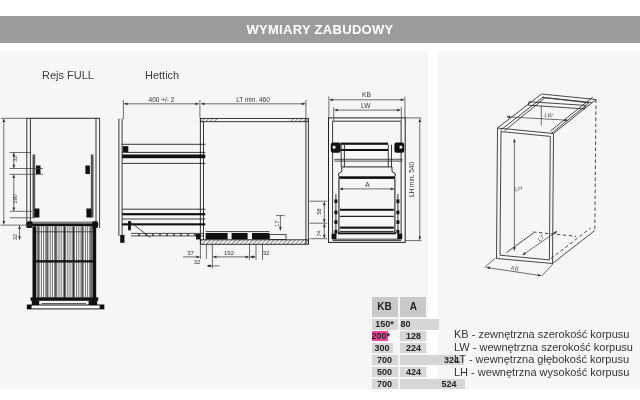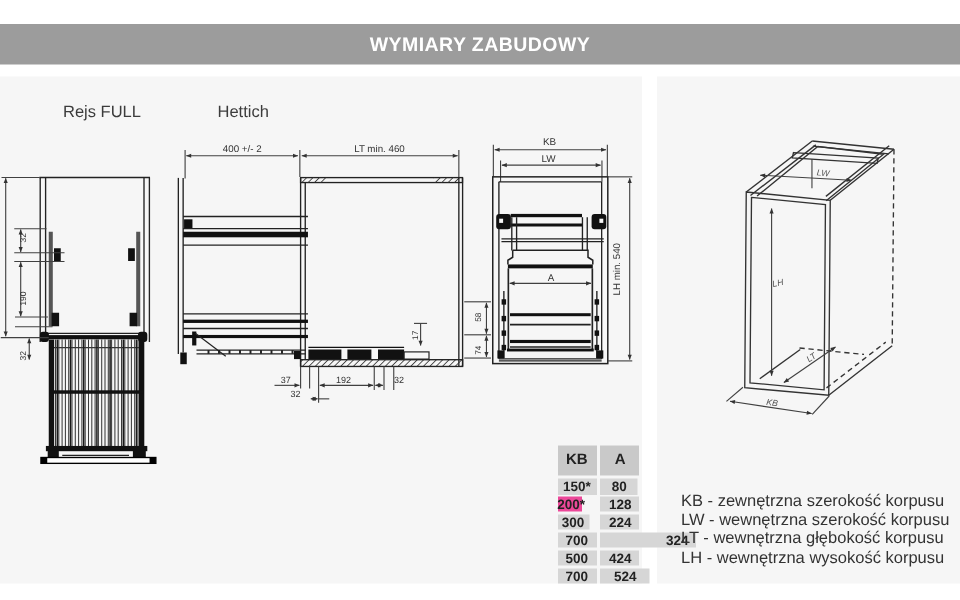--- a/index.html
+++ b/index.html
@@ -431,36 +431,36 @@
   </g>
 </svg>
 
 <div id="tablebox" class="abs" style="left:371.5px;top:296.5px;width:55px;">
 
   <div class="abs" style="left:0;top:0;width:26.1px;height:20px;background:#c9c9c9;text-align:center;line-height:20px;font-size:10px;font-weight:bold;color:#222;">KB</div>
 
   <div class="abs" style="left:28.9px;top:0;width:26.1px;height:20px;background:#c9c9c9;text-align:center;line-height:20px;font-size:10px;font-weight:bold;color:#222;">A</div>
 
   <div class="abs" style="left:0;top:22.5px;width:26.1px;height:10.5px;background:#d6d6d6;text-align:center;line-height:10.5px;font-size:9px;font-weight:bold;color:#222;">150*</div>
-  <div class="abs" style="left:28.9px;top:22.5px;width:25px;height:10.5px;background:#d6d6d6;text-align:center;line-height:10.5px;font-size:9px;font-weight:bold;color:#222;">80</div>
+  <div class="abs" style="left:28.9px;top:22.5px;width:39px;height:10.5px;background:#d6d6d6;line-height:10.5px;font-size:9px;font-weight:bold;color:#222;">80</div>
 
   <div class="abs" style="left:0;top:34.4px;width:16px;height:10.5px;background:#ec4899;text-align:center;line-height:10.5px;font-size:9px;font-weight:bold;color:#222;">200*</div>
   <div class="abs" style="left:28.9px;top:34.4px;width:26.1px;height:10.5px;background:#d6d6d6;text-align:center;line-height:10.5px;font-size:9px;font-weight:bold;color:#222;">128</div>
 
   <div class="abs" style="left:0;top:46.3px;width:21px;height:10.5px;background:#d6d6d6;text-align:center;line-height:10.5px;font-size:9px;font-weight:bold;color:#222;">300</div>
   <div class="abs" style="left:28.9px;top:46.3px;width:26.1px;height:10.5px;background:#d6d6d6;text-align:center;line-height:10.5px;font-size:9px;font-weight:bold;color:#222;">224</div>
 
   <div class="abs" style="left:0;top:58.2px;width:26.1px;height:10.5px;background:#d6d6d6;text-align:center;line-height:10.5px;font-size:9px;font-weight:bold;color:#222;">700</div>
   <div class="abs" style="left:28.9px;top:58px;width:26.1px;height:10.5px;background:#d6d6d6;text-align:center;line-height:10.5px;font-size:9px;font-weight:bold;color:#222;padding-left:38px;">324</div>
 
   <div class="abs" style="left:0;top:70.1px;width:26.1px;height:10.5px;background:#d6d6d6;text-align:center;line-height:10.5px;font-size:9px;font-weight:bold;color:#222;">500</div>
   <div class="abs" style="left:28.9px;top:70.1px;width:26.1px;height:10.5px;background:#d6d6d6;text-align:center;line-height:10.5px;font-size:9px;font-weight:bold;color:#222;">424</div>
 
   <div class="abs" style="left:0;top:82px;width:26.1px;height:10.5px;background:#d6d6d6;text-align:center;line-height:10.5px;font-size:9px;font-weight:bold;color:#222;">700</div>
-  <div class="abs" style="left:28.9px;top:82px;width:33px;height:10.5px;background:#d6d6d6;text-align:center;line-height:10.5px;font-size:9px;font-weight:bold;color:#222;">524</div>
+  <div class="abs" style="left:28.9px;top:82px;width:33px;height:10.5px;background:#d6d6d6;text-align:center;line-height:10.5px;font-size:9px;font-weight:bold;color:#222;padding-left:32px;">524</div>
 </div>
 
 <div class="abs" style="left:454px;top:328px;font-size:11px;line-height:12.7px;color:#333;">
 KB - zewnętrzna szerokość korpusu<br>
 LW - wewnętrzna szerokość korpusu<br>
 LT - wewnętrzna głębokość korpusu<br>
 LH - wewnętrzna wysokość korpusu
 </div>
 
 </body></html>

